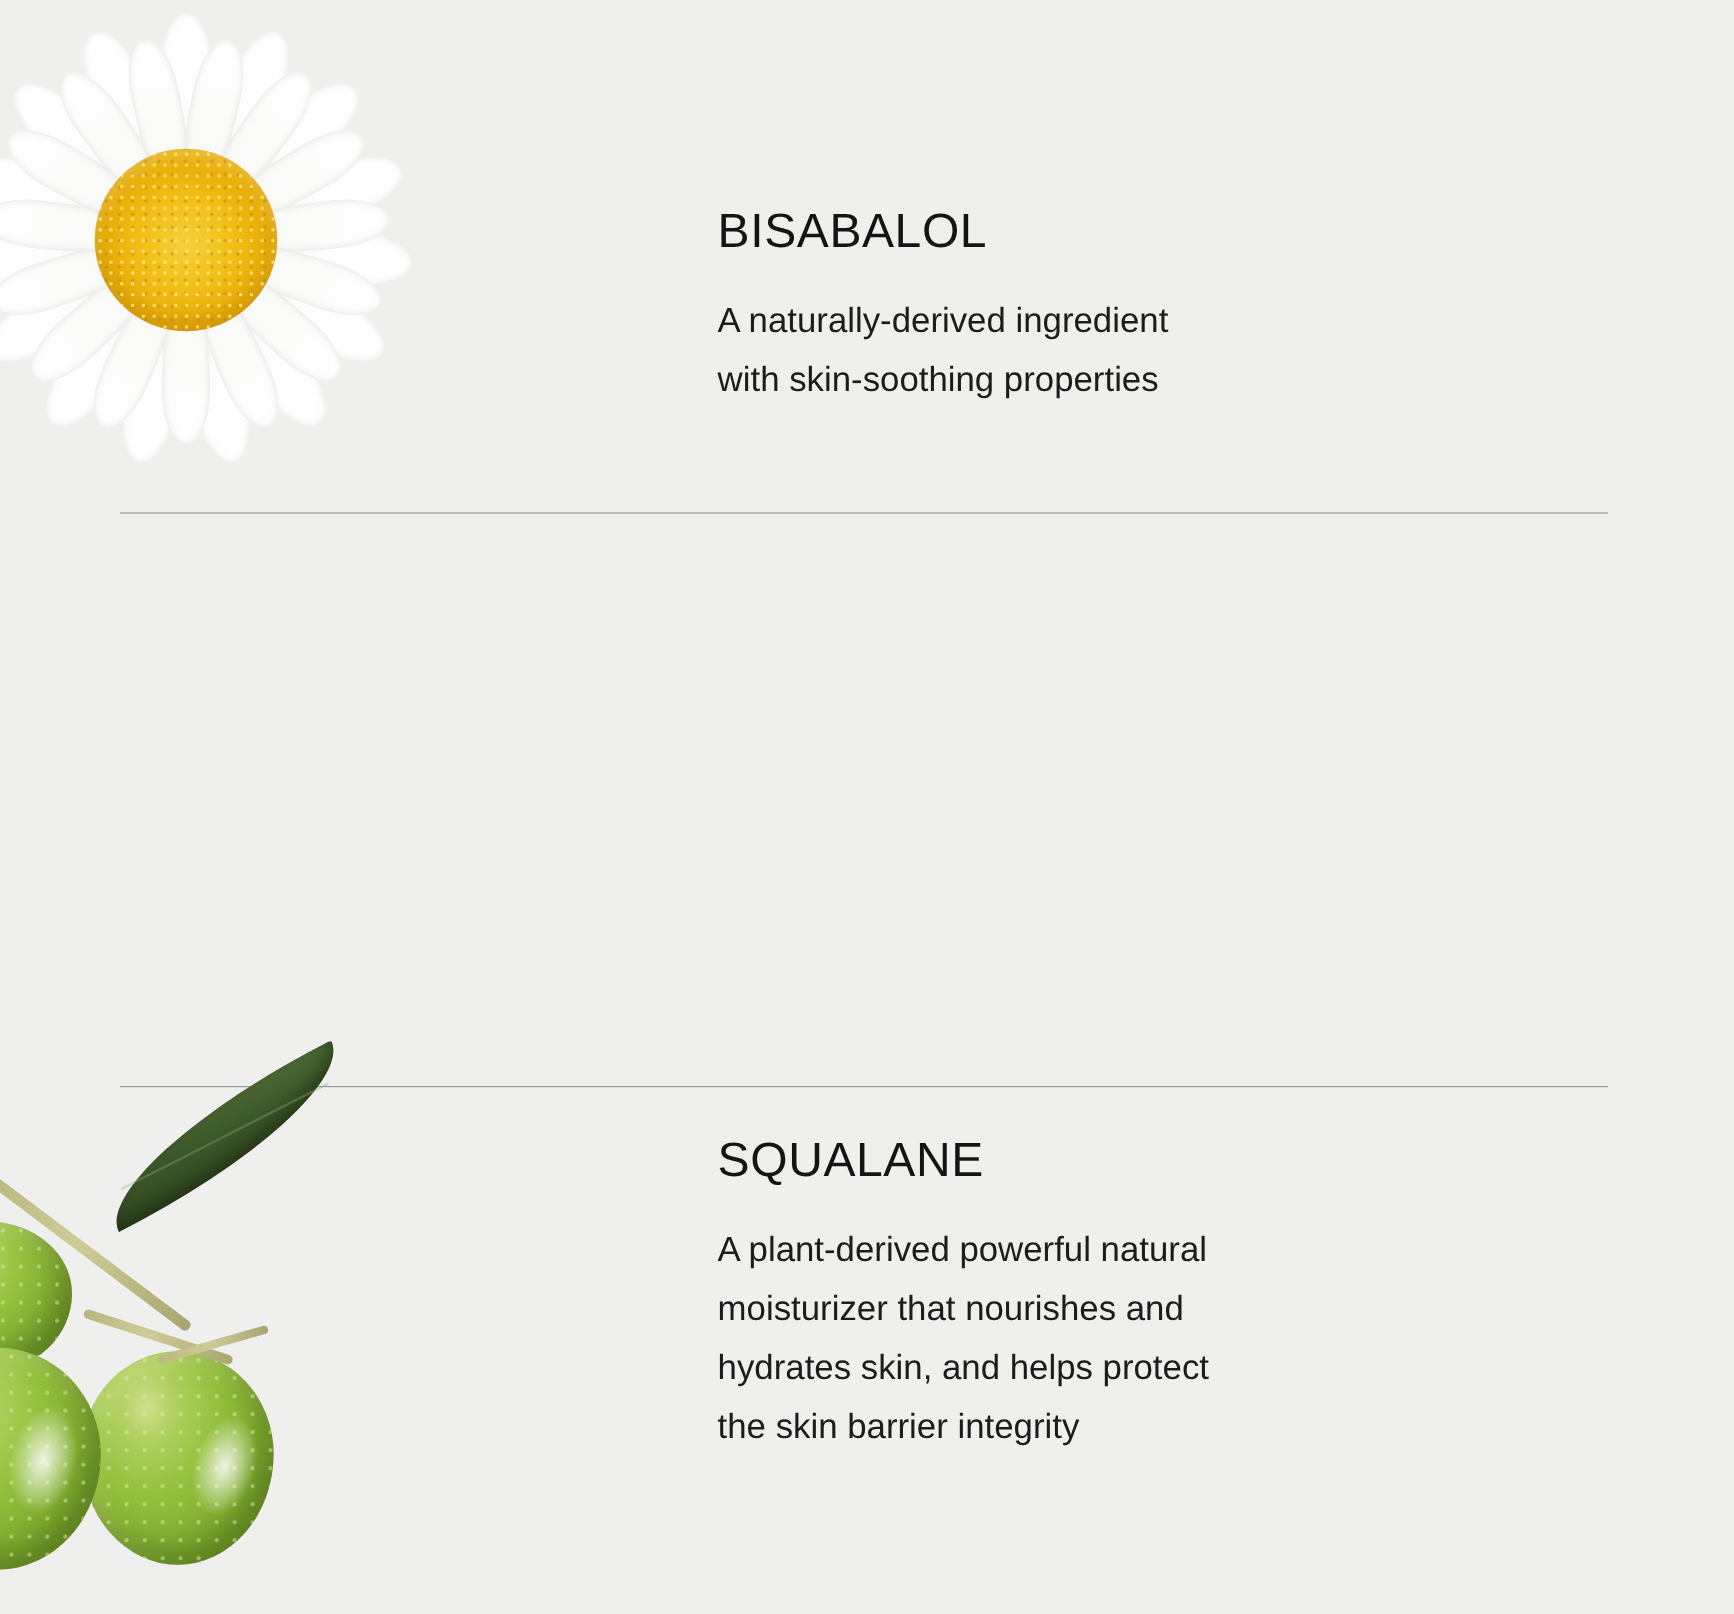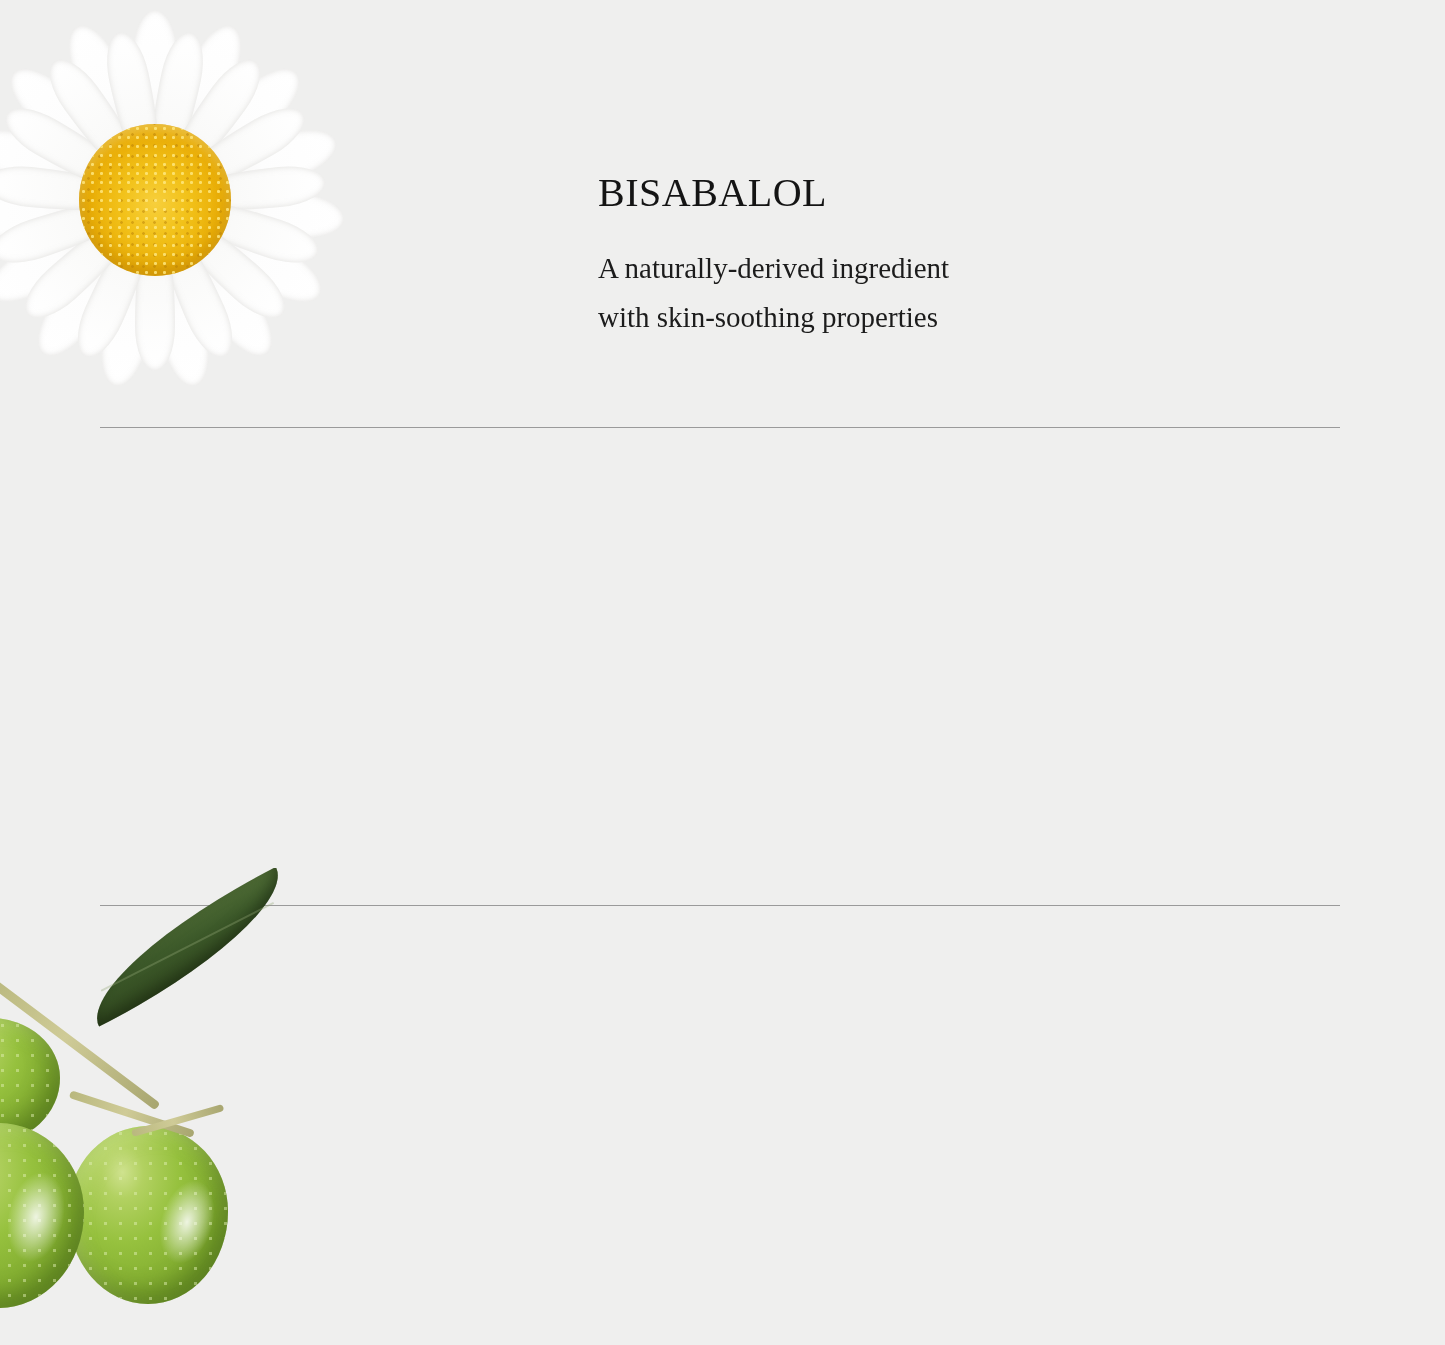--- a/index.html
+++ b/index.html
@@ -19,21 +19,20 @@
     width: 1445px;
     height: 1345px;
     background: #efefee;
   }
 
   
   .row {
     position: absolute;
     left: 0;
     width: 1290px;
-    font-family: Liberation Serif, serif;
   }
   #row-bisabalol { top: 0; height: 428px; }
   #row-squalane  { top: 428px; height: 478px; }
   #row-glycerin  { top: 906px; height: 439px; }
 
   
   .divider {
     position: absolute;
     left: 100px;
     width: 1240px;
@@ -269,20 +268,27 @@
       <div class="olive" id="olive-right">
         <div class="olive-speckles"></div>
         <div class="olive-gloss" style="left:58%; top:30%; width:52px; height:86px; transform: rotate(16deg);"></div>
       </div>
       <div class="olive" id="olive-left">
         <div class="olive-speckles"></div>
         <div class="olive-gloss" style="left:56%; top:26%; width:56px; height:92px; transform: rotate(12deg);"></div>
       </div>
     </div>
 
+    <div class="text-block" id="text-squalane">
+      <h2 class="ingredient-name">SQUALANE</h2>
+      <p class="ingredient-desc">A plant-derived powerful natural
+moisturizer that nourishes and
+hydrates skin, and helps protect
+the skin barrier integrity</p>
+    </div>
   </div>
 
   <div class="divider" id="divider-2"></div>
 
   <div class="row" id="row-glycerin">
 
     
 
     
   </div>

